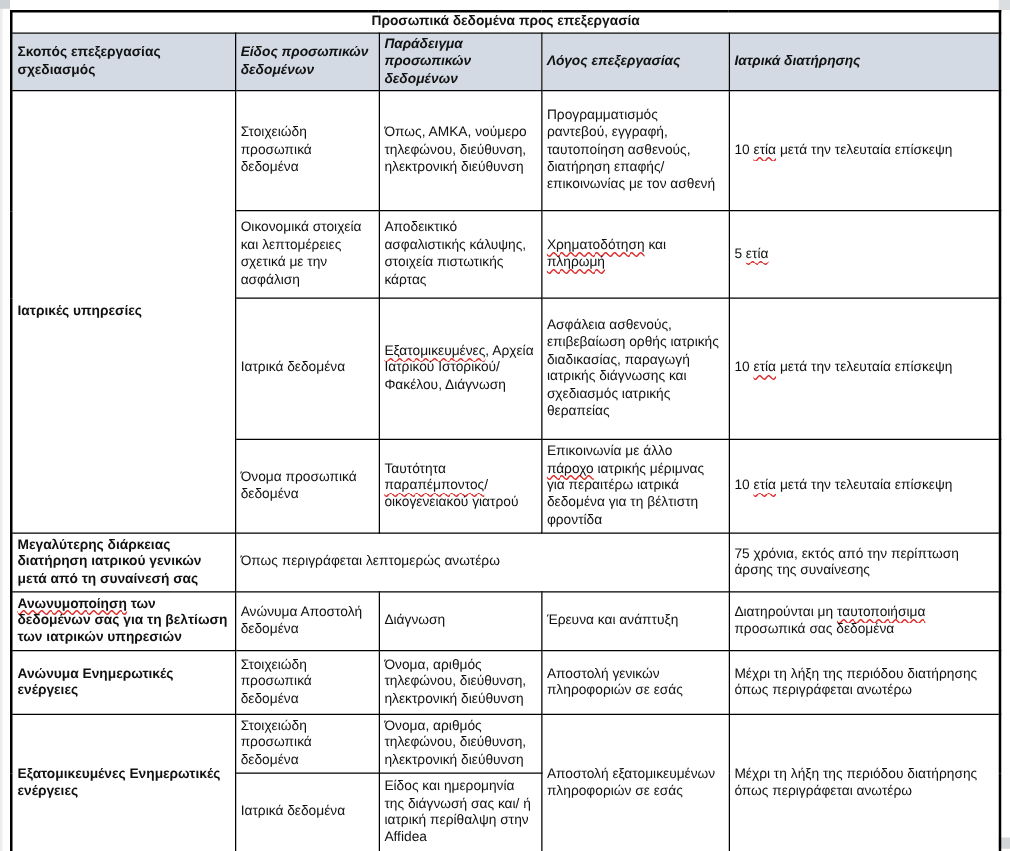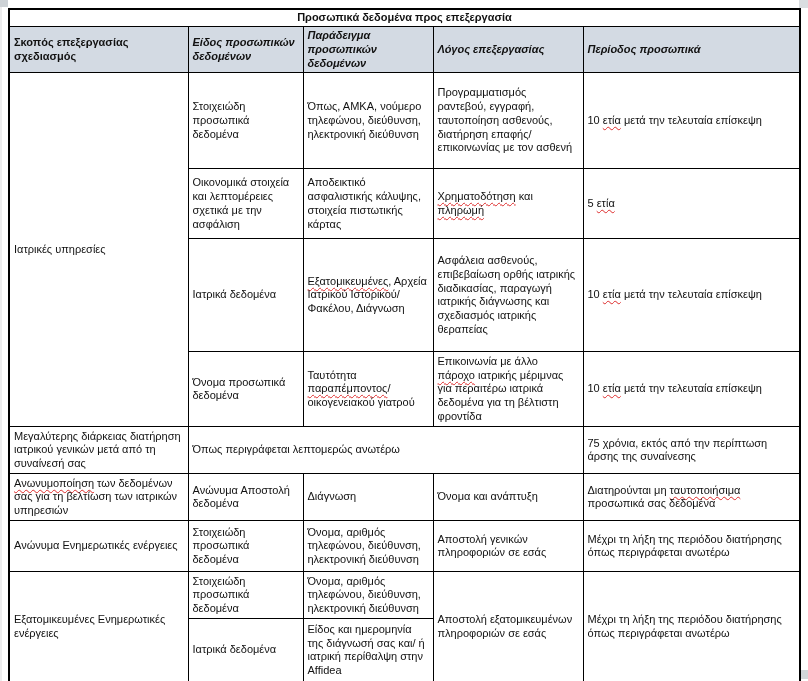--- a/index.html
+++ b/index.html
@@ -64,21 +64,21 @@
   }
   tr.header-row td {
     background: var(--header-bg, #d3dae3);
     font-weight: bold;
     height: 38px;
   }
   tr.header-row td.it {
     font-style: italic;
   }
   td.purpose {
-    font-weight: normal;
+    font-weight: bold;
   }
   .sq {
     text-decoration: underline wavy var(--squiggle, #dd2b2b);
     text-decoration-thickness: 1px;
     text-underline-offset: 2px;
     text-decoration-skip-ink: none;
   }
 </style>
 </head>
 <body>
@@ -101,21 +101,21 @@
     <tbody>
         <tr class="title-row" style="height:16px">
       <td colspan="5">Προσωπικά δεδομένα προς επεξεργασία</td>
     </tr>
 
     <tr class="header-row" style="height:42px">
       <td>Σκοπός επεξεργασίας σχεδιασμός</td>
       <td class="it">Είδος προσωπικών δεδομένων</td>
       <td class="it">Παράδειγμα προσωπικών δεδομένων</td>
       <td class="it">Λόγος επεξεργασίας</td>
-      <td class="it">Περίοδος προσωπικά</td>
+      <td class="it">Ιατρικά διατήρησης</td>
     </tr>
 
     <tr style="height:96px">
       <td rowspan="4" class="purpose">Ιατρικές υπηρεσίες</td>
       <td>Στοιχειώδη προσωπικά δεδομένα</td>
       <td>Όπως, ΑΜΚΑ, νούμερο τηλεφώνου, διεύθυνση, ηλεκτρονική διεύθυνση</td>
       <td>Προγραμματισμός ραντεβού, εγγραφή, ταυτοποίηση ασθενούς, διατήρηση επαφής/επικοινωνίας με τον ασθενή</td>
       <td>10 <span class="sq">ετία</span> μετά την τελευταία επίσκεψη</td>
     </tr>
 
@@ -143,21 +143,21 @@
     <tr style="height:47px">
       <td class="purpose">Μεγαλύτερης διάρκειας διατήρηση ιατρικού γενικών μετά από τη συναίνεσή σας</td>
       <td colspan="3">Όπως περιγράφεται λεπτομερώς ανωτέρω</td>
       <td>75 χρόνια, εκτός από την περίπτωση άρσης της συναίνεσης</td>
     </tr>
 
     <tr style="height:47px">
       <td class="purpose"><span class="sq">Ανωνυμοποίηση</span> των δεδομένων σας για τη βελτίωση των ιατρικών υπηρεσιών</td>
       <td>Ανώνυμα Αποστολή δεδομένα</td>
       <td>Διάγνωση</td>
-      <td>Όνομα και ανάπτυξη</td>
+      <td>Έρευνα και ανάπτυξη</td>
       <td>Διατηρούνται μη <span class="sq">ταυτοποιήσιμα</span> προσωπικά σας δεδομένα</td>
     </tr>
 
     <tr style="height:51px">
       <td class="purpose">Ανώνυμα Ενημερωτικές ενέργειες</td>
       <td>Στοιχειώδη προσωπικά δεδομένα</td>
       <td>Όνομα, αριθμός τηλεφώνου, διεύθυνση, ηλεκτρονική διεύθυνση</td>
       <td>Αποστολή γενικών πληροφοριών σε εσάς</td>
       <td>Μέχρι τη λήξη της περιόδου διατήρησης όπως περιγράφεται ανωτέρω</td>
     </tr>

